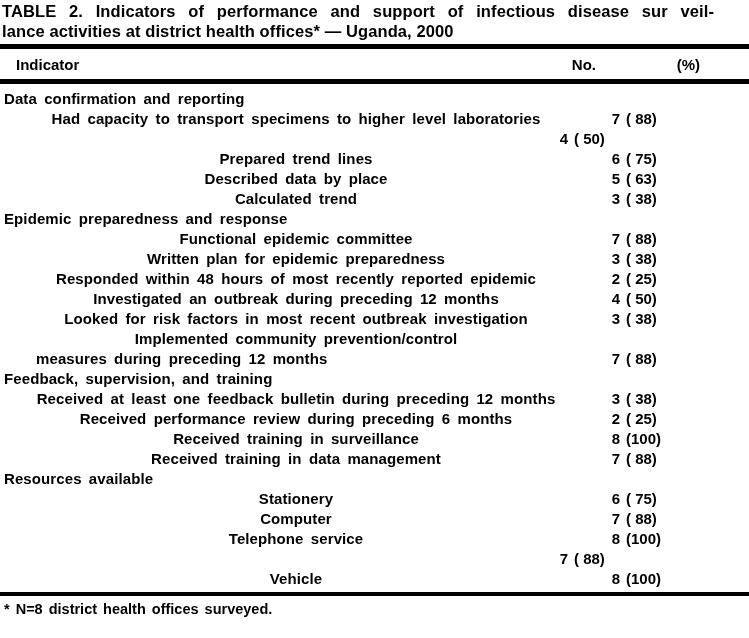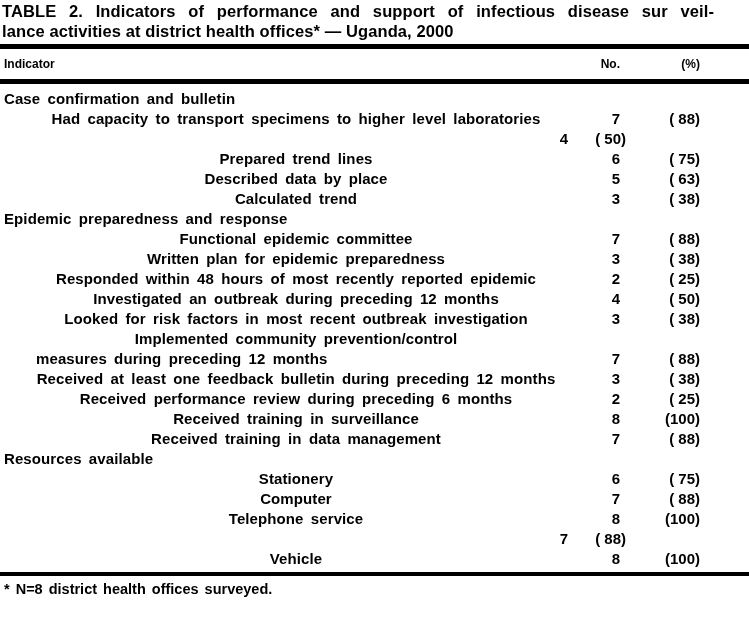--- a/index.html
+++ b/index.html
@@ -18,37 +18,37 @@
   .title .l2 { text-align: left; }
 
   .rule { background: #000; width: 749px; }
   .rule.r1 { height: 5px; }
   .rule.r2 { height: 5px; }
   .rule.r3 { height: 4px; }
 
   .hdr {
     display: grid;
     grid-template-columns: 1fr 52px 74px;
-    padding: 7px 30px 6px 4px;
-    font-size: 12px; line-height: 17px;
+    padding: 7px 30px 6px 16px;
+    font-size: 15px; line-height: 17px; gap: 24px;
   }
   .hdr .c-no  { text-align: right; padding-right: 6px; }
   .hdr .c-pct { text-align: right; }
 
   .tbody { padding: 5px 0 3px 0; }
   .row {
     display: grid;
     grid-template-columns: 1fr 52px 74px;
     padding: 0 30px 0 4px;
     font-size: 15px; line-height: 20px;
     align-items: baseline;
   }
   .row .label { word-spacing: 3px; white-space: nowrap; overflow: hidden; letter-spacing: 0.1px; }
   .row .no  { text-align: right; padding-right: 6px; white-space: pre; }
-  .row .pct { text-align: right; white-space: pre; }
+  .row .pct { white-space: pre; }
   .section .label { grid-column: 1 / -1; word-spacing: 3px; }
   .indent-1 { padding-left: 14px; text-align: center; }
   .indent-2 { padding-left: 32px; }
 
   .footnote { font-size: 14.5px; line-height: 18px; padding: 4px 2px 0 4px; word-spacing: 2px; }
 </style>
 </head>
 <body>
 
 <div class="page">
@@ -64,21 +64,21 @@
     <div class="c-ind">Indicator</div>
     <div class="c-no">No.</div>
     <div class="c-pct">(%)</div>
   </div>
 
   <div class="rule r2"></div>
 
   <div class="tbody">
 
     <div class="row section">
-      <div class="label">Case confirmation and bulletin</div>
+      <div class="label">Data confirmation and reporting</div>
     </div>
     <div class="row">
       <div class="label indent-1">Had capacity to transport specimens to higher level laboratories</div>
       <div class="no">7</div>
       <div class="pct">( 88)</div>
     </div>
     <div class="row">
       <div class="no">4</div>
       <div class="pct">( 50)</div>
     </div>
@@ -131,20 +131,23 @@
       <div class="label indent-1">Implemented community prevention/control</div>
       <div class="no"></div>
       <div class="pct"></div>
     </div>
     <div class="row">
       <div class="label indent-2">measures during preceding 12 months</div>
       <div class="no">7</div>
       <div class="pct">( 88)</div>
     </div>
 
+    <div class="row section">
+      <div class="label">Feedback, supervision, and training</div>
+    </div>
     <div class="row">
       <div class="label indent-1">Received at least one feedback bulletin during preceding 12 months</div>
       <div class="no">3</div>
       <div class="pct">( 38)</div>
     </div>
     <div class="row">
       <div class="label indent-1">Received performance review during preceding 6 months</div>
       <div class="no">2</div>
       <div class="pct">( 25)</div>
     </div>

